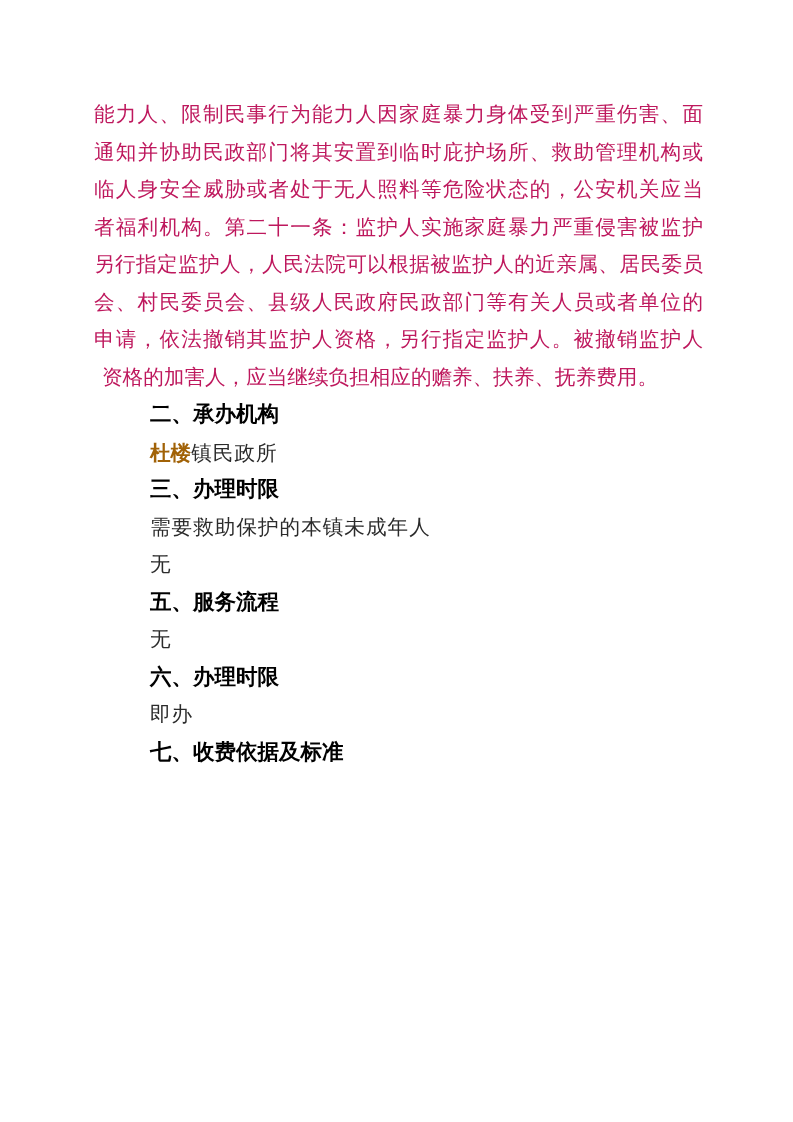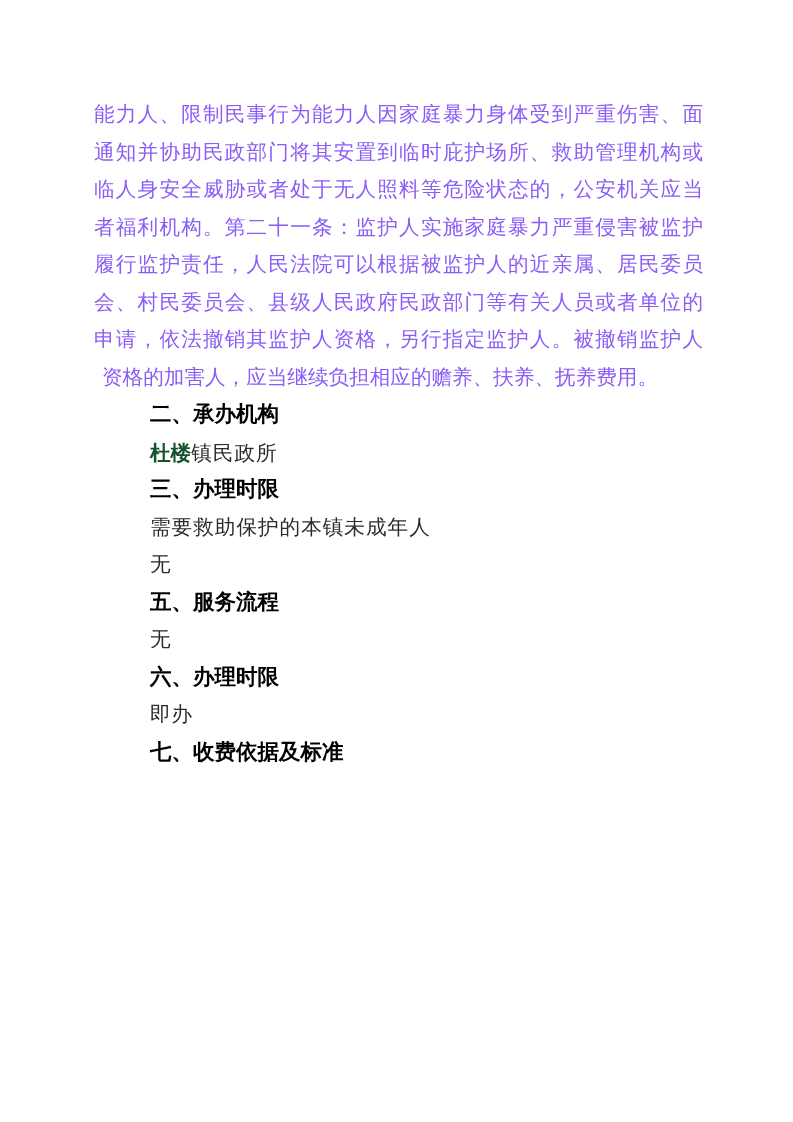--- a/index.html
+++ b/index.html
@@ -19,21 +19,21 @@
     position: absolute;
     left: 94px;
     top: 96px;
     width: 609px;
   }
   
   .bline {
     font-size: 20.6px;
     height: 37.5px;
     line-height: 37.5px;
-    color: #8b5cf6;
+    color: #be185d;
     overflow: hidden;
   }
   .j {
     text-align: justify;
     text-align-last: justify;
   }
   .last {
     text-align: left;
     text-align-last: left;
     margin-left: 8px;
@@ -56,36 +56,36 @@
   .sec-content {
     height: 37.5px;
     line-height: 37.5px;
     font-size: 20.6px;
     color: #2b2b2b;
     letter-spacing: 1px;
   }
   .org-bold {
     font-family: "Liberation Sans", "DejaVu Sans", sans-serif;
     font-weight: 700;
-    color: #14532d;
+    color: #a16207;
     letter-spacing: 0;
   }
 </style>
 </head>
 <body>
 
 <div class="page">
   <div class="content">
 
     <div>
       <div class="bline j">能力人、限制民事行为能力人因家庭暴力身体受到严重伤害、面</div>
       <div class="bline j">通知并协助民政部门将其安置到临时庇护场所、救助管理机构或</div>
       <div class="bline j">临人身安全威胁或者处于无人照料等危险状态的，公安机关应当</div>
       <div class="bline j">者福利机构。第二十一条：监护人实施家庭暴力严重侵害被监护</div>
-      <div class="bline j">履行监护责任，人民法院可以根据被监护人的近亲属、居民委员</div>
+      <div class="bline j">另行指定监护人，人民法院可以根据被监护人的近亲属、居民委员</div>
       <div class="bline j">会、村民委员会、县级人民政府民政部门等有关人员或者单位的</div>
       <div class="bline j">申请，依法撤销其监护人资格，另行指定监护人。被撤销监护人</div>
       <div class="bline last">资格的加害人，应当继续负担相应的赡养、扶养、抚养费用。</div>
     </div>
 
 
     <div class="sections">
 
       <div class="sec-heading">二、承办机构</div>
       <div class="sec-content"><span class="org-bold">杜楼</span><span>镇民政所</span></div>

